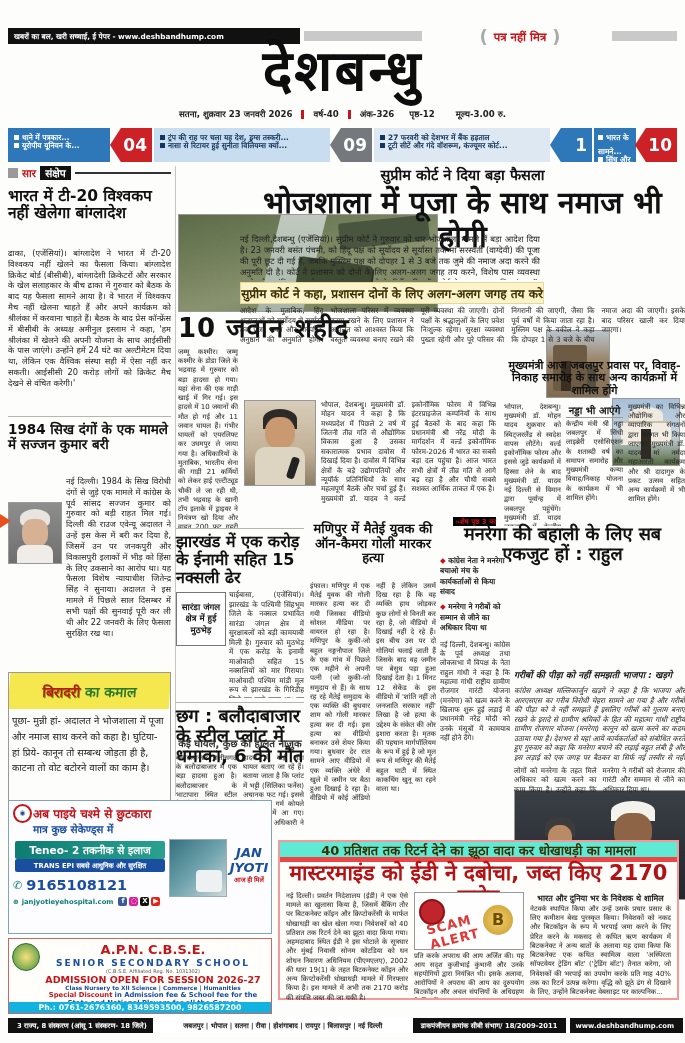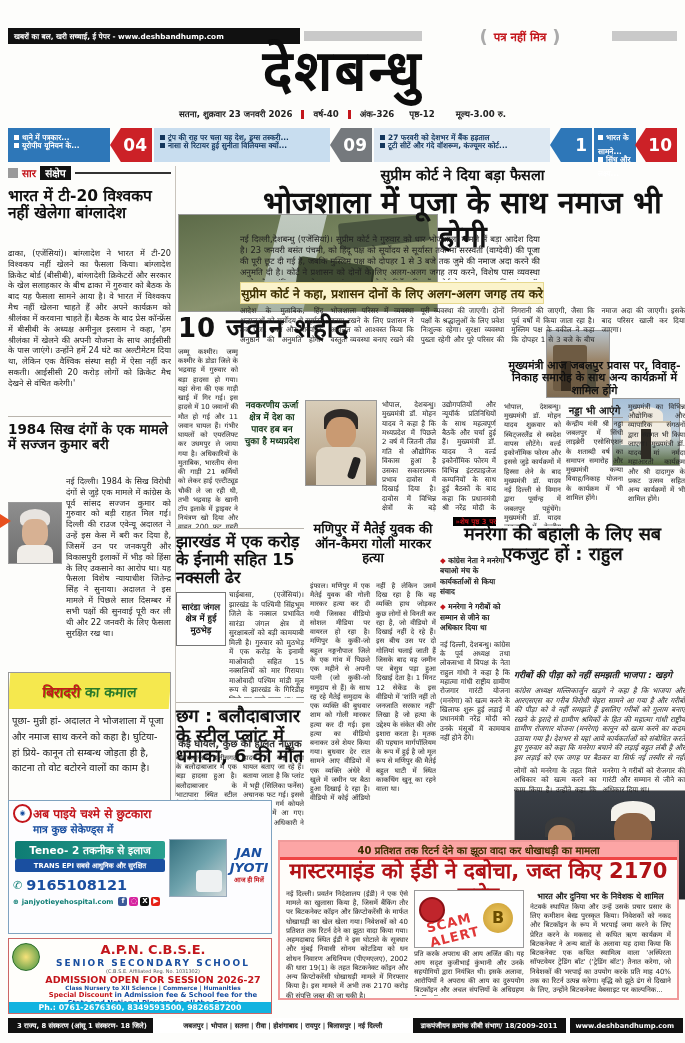--- a/index.html
+++ b/index.html
@@ -135,21 +135,20 @@
   </div>
   <div class="photo abs" style="left:612px;top:232px;width:66px;height:66px;background:linear-gradient(180deg,#a7c0d8 0%,#c9d6e0 55%,#54683f 100%);">
     <div style="position:absolute;left:16px;top:8px;width:34px;height:16px;background:#efeae0;border-radius:50% 50% 0 0;"></div>
     <div style="position:absolute;left:8px;top:22px;width:50px;height:22px;background:#f2ede2;border-top:2px solid #cbbfa8;"></div>
     <div style="position:absolute;left:28px;top:30px;width:10px;height:30px;background:#2e2a24;"></div>
   </div>
   <div class="yellowstrip abs" style="left:240px;top:282px;width:302px;height:20px;font-size:12px;">सुप्रीम कोर्ट ने कहा, प्रशासन दोनों के लिए अलग-अलग जगह तय करे</div>
   <div class="abs bd cols5" style="left:240px;top:306px;width:445px;height:52px;font-size:7.2px;">आदेश के मुताबिक, हिंदू श्रद्धालुओं को सूर्योदय से सूर्यास्त तक पूजा, हवन और पारंपरिक अनुष्ठान की अनुमति होगी। भोजशाला परिसर में व्यवस्था बनाए रखने के लिए प्रशासन ने अदालत को आश्वस्त किया कि वस्तुतः व्यवस्था बनाए रखने की पूरी व्यवस्था की जाएगी। दोनों पक्षों के श्रद्धालुओं के लिए प्रवेश निःशुल्क रहेगा। सुरक्षा व्यवस्था पुख्ता रहेगी और पूरे परिसर की निगरानी की जाएगी, जैसा कि पूर्व वर्षों में किया जाता रहा है। मुस्लिम पक्ष के वकील ने कहा कि दोपहर 1 से 3 बजे के बीच नमाज अदा की जाएगी। इसके बाद परिसर खाली कर दिया जाएगा।</div>
 
   <div class="abs" style="left:244px;top:400px;width:252px;height:126px;display:flex;gap:5px;">
-    <div style="width:56px;font-size:8.8px;font-weight:800;color:#173a1c;line-height:1.35;text-align:center;">नवकरणीय ऊर्जा क्षेत्र में देश का पावर हब बन चुका है मध्यप्रदेश</div>
     <div class="photo" style="width:70px;height:84px;flex:none;background:linear-gradient(180deg,#d8cdb9 0%,#c2b096 60%,#8f7f68 100%);">
       <div style="position:absolute;left:18px;top:8px;width:34px;height:20px;background:#2e2a28;border-radius:50% 50% 0 0;"></div>
       <div style="position:absolute;left:20px;top:16px;width:30px;height:32px;background:#c99a72;border-radius:45%;"></div>
       <div style="position:absolute;left:10px;top:46px;width:50px;height:38px;background:#ded4c2;border-radius:10px 10px 0 0;"></div>
       <div style="position:absolute;left:44px;top:56px;width:8px;height:22px;background:#222;transform:rotate(18deg);border-radius:3px;"></div>
     </div>
     <div style="flex:1;position:relative;">
       <div class="bd cols2" style="height:118px;font-size:7.1px;">भोपाल, देशबन्धु। मुख्यमंत्री डॉ. मोहन यादव ने कहा है कि मध्यप्रदेश में पिछले 2 वर्ष में जितनी तीव्र गति से औद्योगिक विकास हुआ है उसका सकारात्मक प्रभाव दावोस में दिखाई दिया है। दावोस में विभिन्न क्षेत्रों के बड़े उद्योगपतियों और न्यूयॉर्क प्रतिनिधियों के साथ महत्वपूर्ण बैठकें और चर्चा हुई हैं। मुख्यमंत्री डॉ. यादव ने वर्ल्ड इकोनॉमिक फोरम में विभिन्न इंटरप्राइजेज कम्पनियों के साथ हुई बैठकों के बाद कहा कि प्रधानमंत्री श्री नरेंद्र मोदी के मार्गदर्शन में वर्ल्ड इकोनॉमिक फोरम-2026 में भारत का सबसे बड़ा दल पहुंचा है। आज भारत सभी क्षेत्रों में तीव्र गति से आगे बढ़ रहा है और चौथी सबसे सशक्त आर्थिक ताकत में एक है।</div>
       <div style="position:absolute;right:0;bottom:0;font-size:7px;font-weight:800;color:#c3161c;background:#000000;padding-left:3px;">»शेष पृष्ठ 3 पर</div>
     </div>
@@ -197,22 +196,22 @@
   </div>
   <div class="abs cap" style="left:514px;top:668px;width:171px;height:15px;font-size:9px;text-align:left;">गरीबों की पीड़ा को नहीं समझती भाजपा : खड़गे</div>
   <div class="abs bd" style="left:514px;top:686px;width:171px;height:76px;font-style:italic;font-size:7.2px;">कांग्रेस अध्यक्ष मल्लिकार्जुन खड़गे ने कहा है कि भाजपा और आरएसएस का गरीब विरोधी चेहरा सामने आ गया है और गरीबों की पीड़ा को वे नहीं समझते हैं इसलिए गरीबों को गुलाम बनाए रखने के इरादे से ग्रामीण श्रमिकों के हित की महात्मा गांधी राष्ट्रीय ग्रामीण रोजगार योजना (मनरेगा) कानून को खत्म करने का कदम उठाया गया है। देशभर से यहां आये कार्यकर्ताओं को संबोधित करते हुए गुरुवार को कहा कि मनरेगा बचाने की लड़ाई बहुत लंबी है और इस लड़ाई को एक जगह पर बैठकर या सिर्फ नई तस्वीर से नहीं लड़ा जा सकता है। अब जल्द ही बजट सत्र शुरू होने वाला है और कांग्रेस समेत समूचा विपक्ष इस काले कानून का बजट सत्र में भी विरोध करेंगे।</div>
   <div class="abs bd cols2" style="left:514px;top:766px;width:171px;height:68px;font-size:7.1px;">लोगों को मनरेगा के तहत मिले अधिकार को खत्म करने का काम किया है। उन्होंने कहा कि मनरेगा ने गरीबों को रोजगार की गारंटी और सम्मान से जीने का अधिकार दिया था।</div>
 
   <div class="abs hd rule" style="left:176px;top:702px;width:128px;height:34px;font-size:18px;padding-top:3px;">छग : बलौदाबाजार के स्टील प्लांट में धमाका, 6 की मौत</div>
   <div class="abs hd" style="left:176px;top:738px;width:128px;height:14px;font-size:10px;text-align:center;color:#333;">कई घायल, कुछ की हालत नाजुक</div>
   <div class="abs bd cols2" style="left:176px;top:754px;width:128px;height:80px;font-size:7px;">बलौदाबाजार। छत्तीसगढ़ के बलौदाबाजार में एक बड़ा हादसा हुआ है। बलौदाबाजार के भाटापारा स्थित स्टील फैक्ट्री में भीषण धमाका हुआ। धमाके में छह लोगों की मौत हो गई है। हादसे में कई लोग घायल बताए जा रहे हैं। बताया जाता है कि प्लांट में भट्टी (सिलिका फर्नेस) अचानक फट गई। इससे कई मजदूर गर्म कोयले की चपेट में आ गए। एक पुलिस अधिकारी ने बताया कि हादसे के बाद तुरंत राहत बचाव अभियान शुरू कर दिया गया।</div>
 
   <div class="abs" style="left:278px;top:840px;width:401px;height:160px;border:2px solid #f09a9a;box-sizing:border-box;background:#fffdfa;">
-    <div style="height:15px;background:#fca5a5;border-bottom:3px solid #ef4444;display:flex;align-items:center;justify-content:center;
-         font-size:10px;font-weight:800;color:#3d2f00;">40 प्रतिशत तक रिटर्न देने का झूठा वादा कर धोखाधड़ी का मामला</div>
+    <div style="height:15px;background:#5eead4;border-bottom:5px solid #ef4444;display:flex;align-items:center;justify-content:center;
+         font-size:13px;font-weight:800;color:#3d2f00;">40 प्रतिशत तक रिटर्न देने का झूठा वादा कर धोखाधड़ी का मामला</div>
     <div class="hd" style="font-size:21px;font-weight:900;color:#b01216;text-align:center;height:28px;">मास्टरमाइंड को ईडी ने दबोचा, जब्त किए 2170 करोड़</div>
     <div style="display:flex;gap:6px;padding:2px 6px;height:108px;overflow:hidden;">
       <div class="bd" style="width:122px;font-size:7px;">नई दिल्ली। प्रवर्तन निदेशालय (ईडी) ने एक ऐसे मामले का खुलासा किया है, जिसमें बैंकिंग तौर पर बिटकनेक्ट कॉइन और क्रिप्टोकरेंसी के मार्फत धोखाधड़ी का खेल खेला गया। निवेशकों को 40 प्रतिशत तक रिटर्न देने का झूठा वादा किया गया। अहमदाबाद स्थित ईडी ने इस घोटाले के सूत्रधार और मुंबई निवासी सोनम कोटडिया को धन शोधन निवारण अधिनियम (पीएमएलए), 2002 की धारा 19(1) के तहत बिटकनेक्ट कॉइन और अन्य क्रिप्टोकरेंसी धोखाधड़ी मामले में गिरफ्तार किया है। इस मामले में अभी तक 2170 करोड़ की संपत्ति जब्त की जा चुकी है।</div>
       <div style="width:110px;">
         <div class="photo" style="width:108px;height:56px;background:#fefefe;">
           <div style="position:absolute;left:4px;top:6px;width:22px;height:22px;border-radius:50%;background:#c0252c;border:2px solid #8c1116;"></div>
           <div style="position:absolute;right:10px;top:12px;width:30px;height:30px;border-radius:50%;background:radial-gradient(#f3cf6a,#c79a2e);color:#6b4d00;font-weight:900;font-size:16px;text-align:center;line-height:30px;">B</div>
           <div style="position:absolute;left:12px;top:18px;font-size:13px;font-weight:900;color:#d22;transform:rotate(-14deg);letter-spacing:1px;opacity:.9;">SCAM ALERT</div>
         </div>
         <div class="bd" style="font-size:6.8px;margin-top:2px;height:46px;">प्रति करके अपराध की आय अर्जित की। यह आय सदृश कुजीभाई कुंभानी और उनके सहयोगियों द्वारा नियंत्रित थी। इसके अलावा, आरोपियों ने अपराध की आय का दुरुपयोग बिटकॉइन और अचल संपत्तियों के अधिग्रहण के लिए किया।</div>

